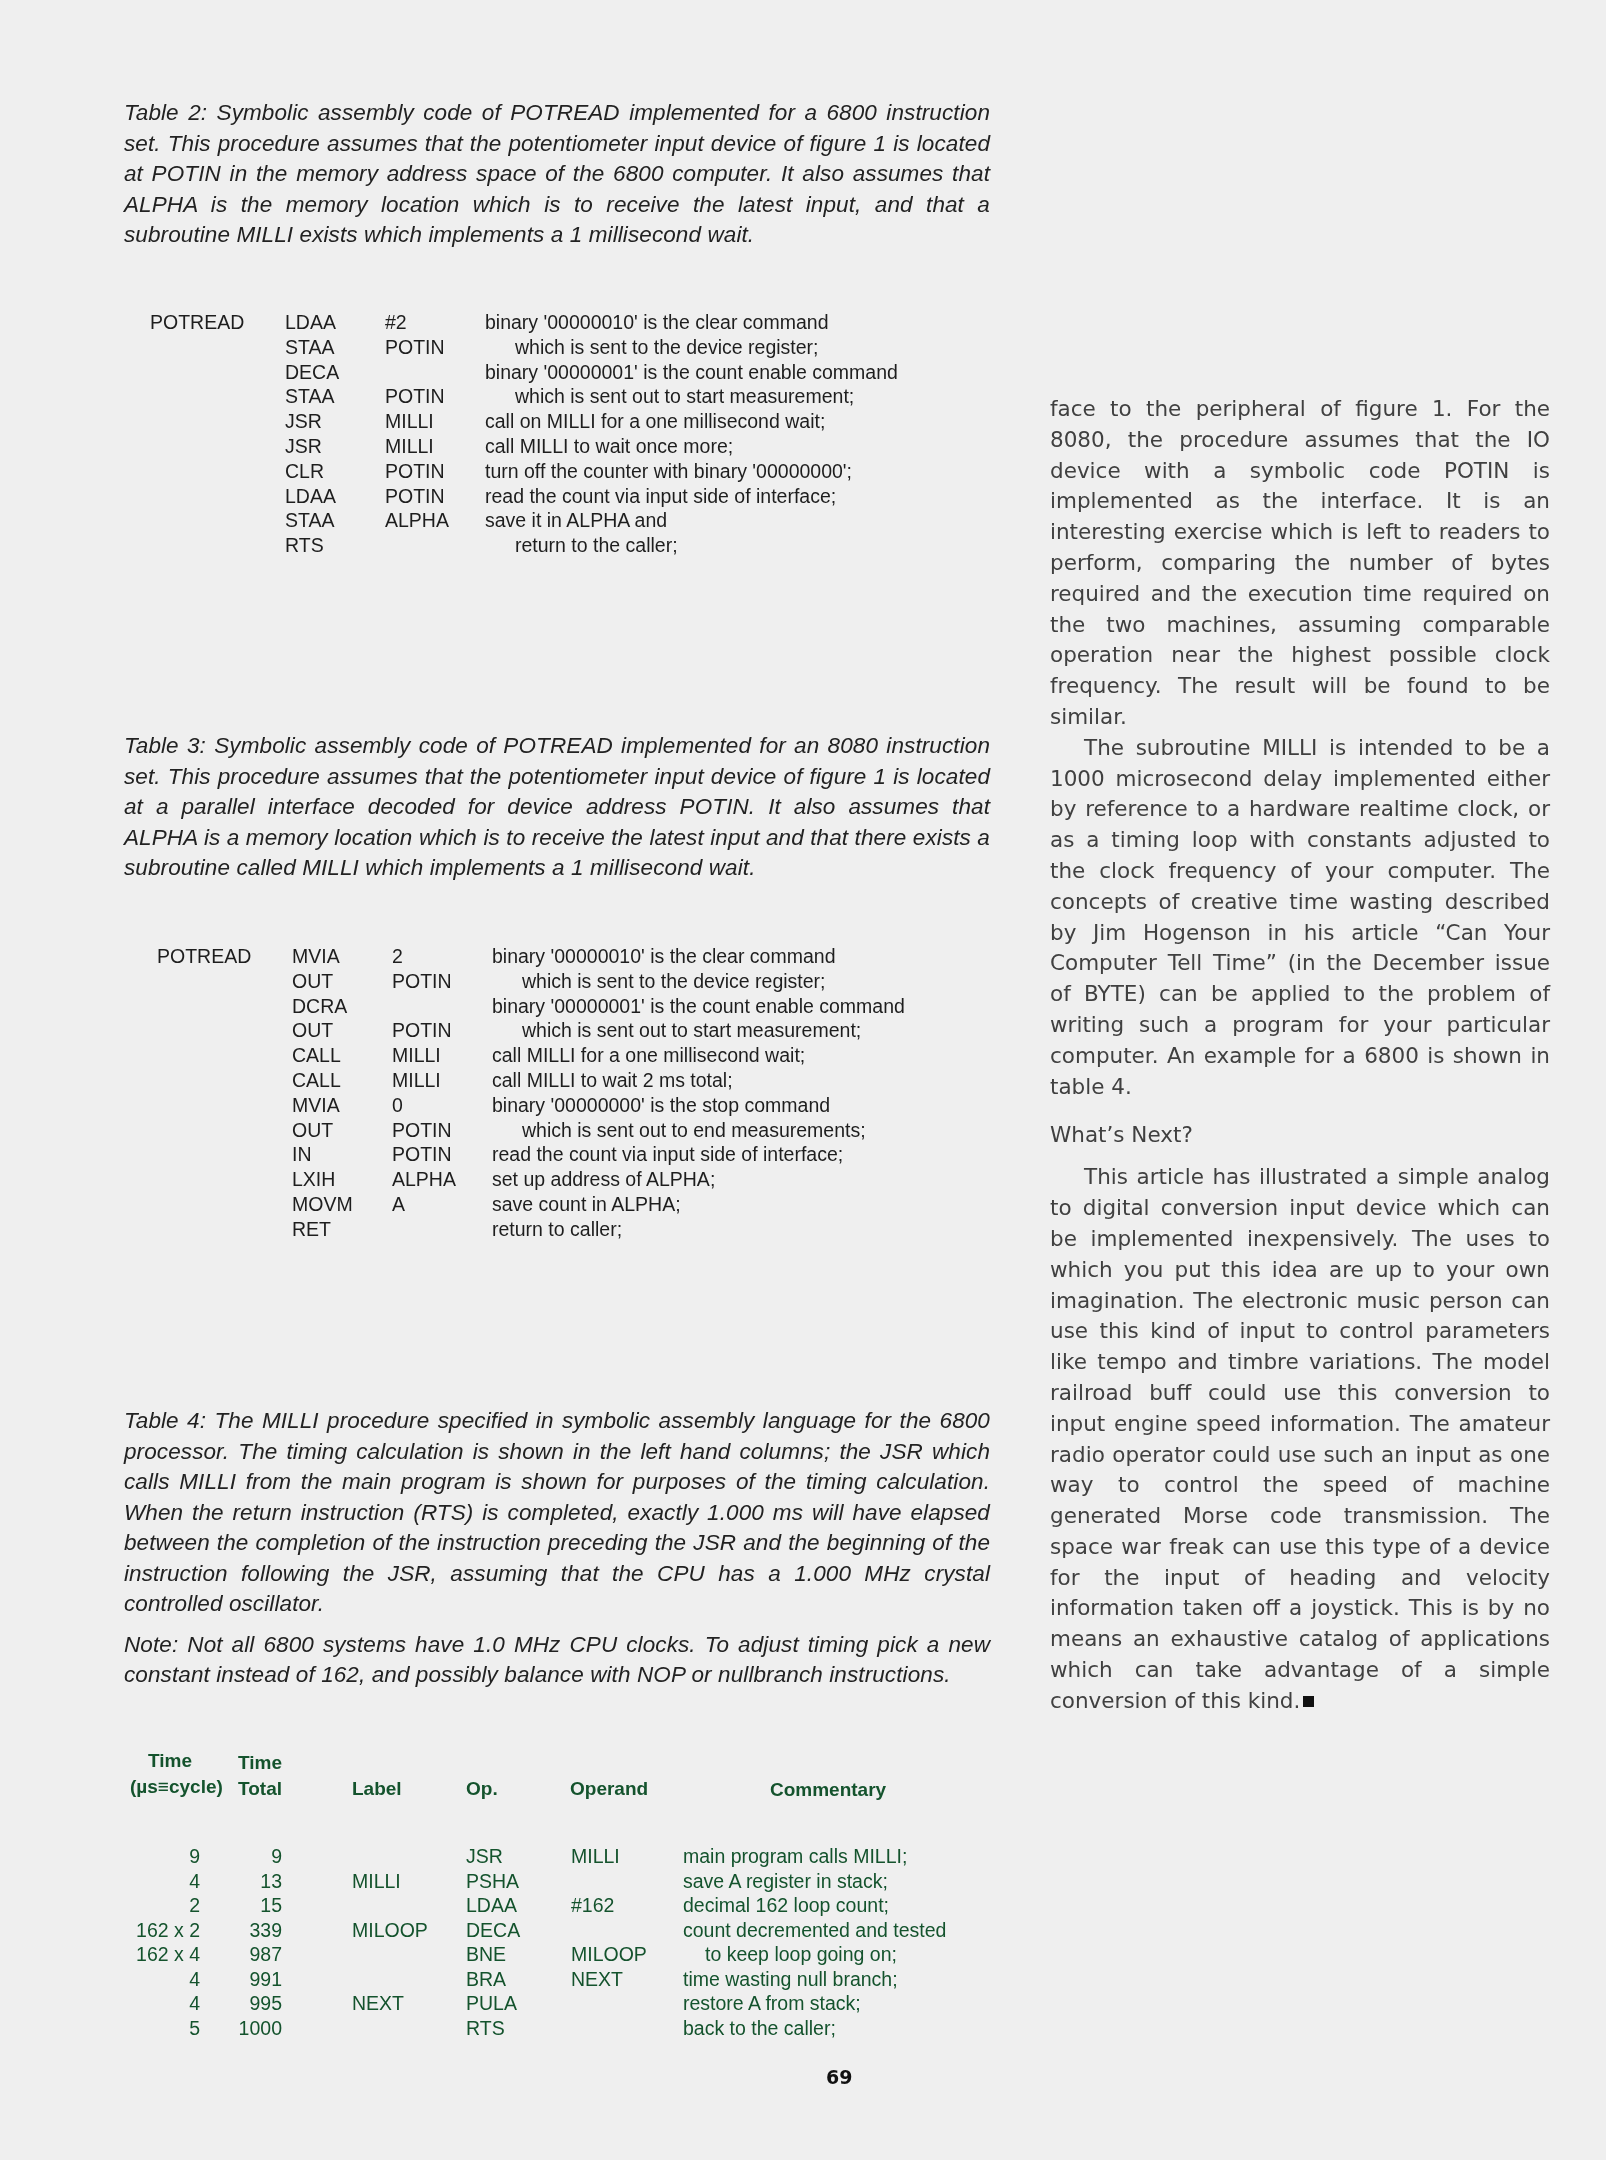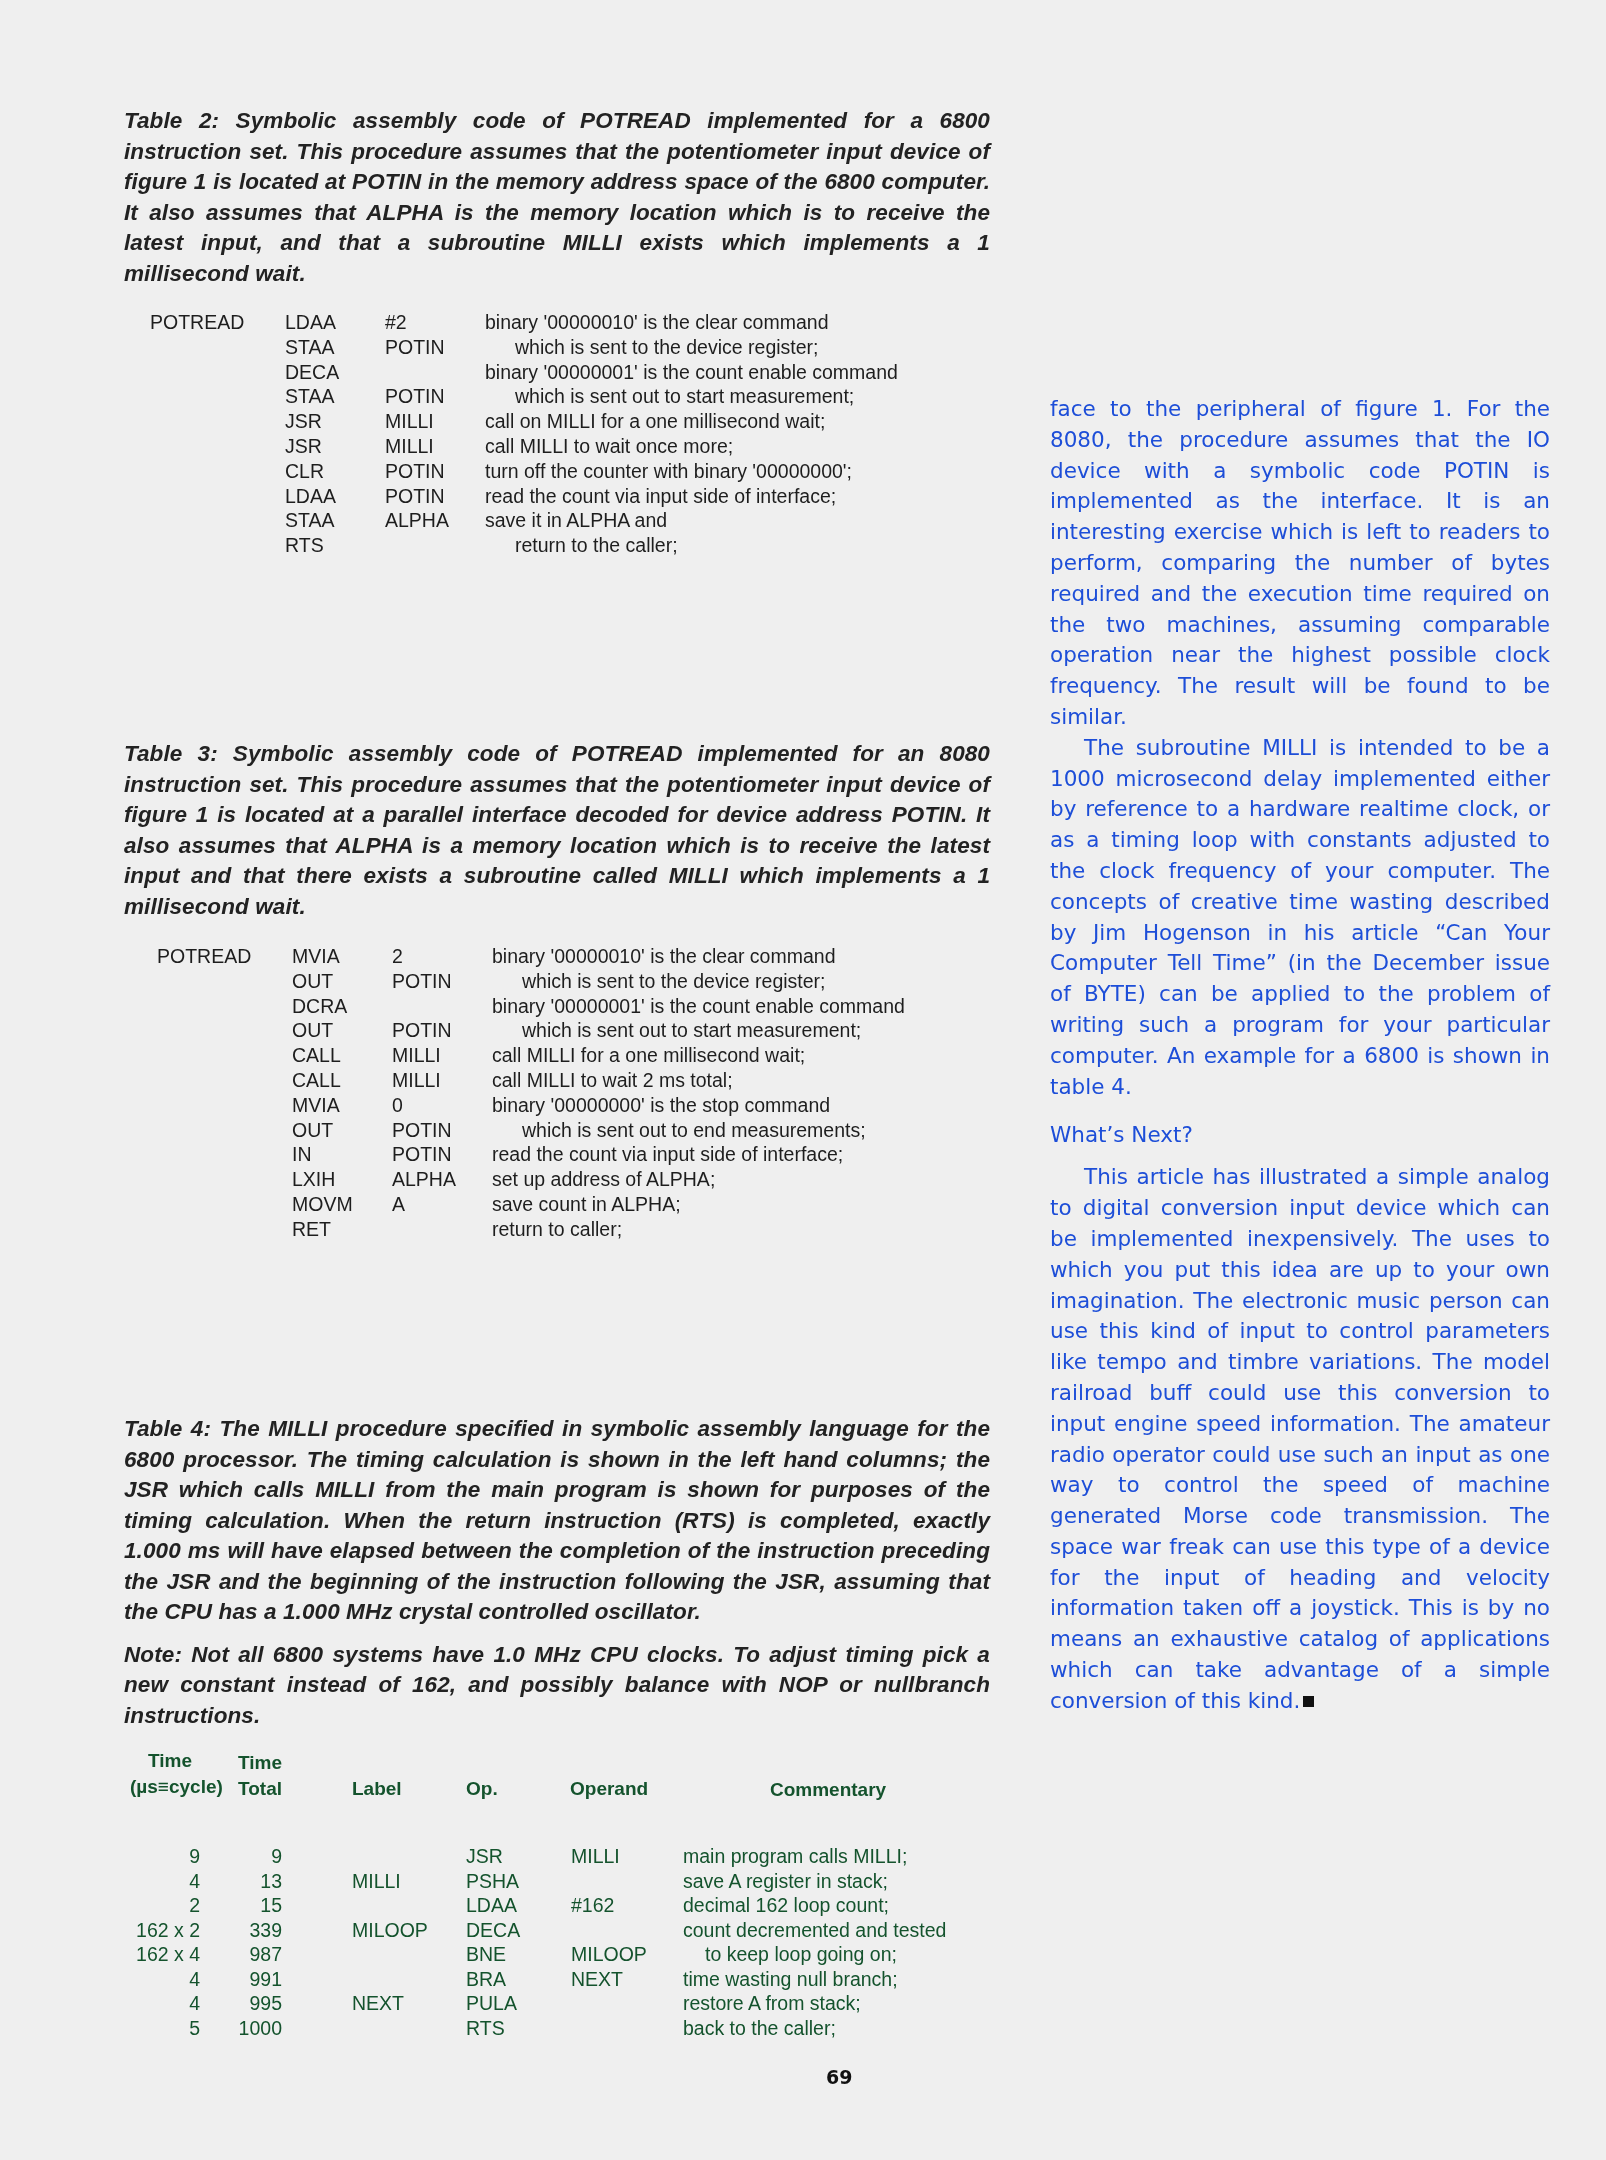--- a/index.html
+++ b/index.html
@@ -7,34 +7,34 @@
     width:1606px; height:2160px; position:relative; overflow:hidden;
     background:#efefef; color:#1a1a1a;
     font-family:"DejaVu Sans", sans-serif;
   }
   .caption {
     position:absolute; left:124px; width:866px;
     font-family:"Liberation Sans", sans-serif; font-style:italic;
     font-size:22.5px; line-height:30.5px; text-align:justify;
     letter-spacing:0.1px; color:#222;
   }
-  .caption p { margin:12px 0 10px 0;font-weight:bold; }
+  .caption p { margin:4px 0 10px 0; }
   .code {
     position:absolute; font-family:"Liberation Sans", sans-serif;
     font-size:19.5px; line-height:24.8px; color:#1e1e1e;
   }
   .code .row { position:relative; height:24.8px; white-space:nowrap; }
   .code .row span { position:absolute; top:0; }
   .t2 .lbl { left:0; } .t2 .op { left:135px; } .t2 .arg { left:235px; } .t2 .cm { left:335px; }
   .t3 .lbl { left:0; } .t3 .op { left:135px; } .t3 .arg { left:235px; } .t3 .cm { left:335px; }
   .cm.ind { padding-left:30px; }
   .article {
     position:absolute; left:1050px; width:500px;
     font-family:"DejaVu Sans", sans-serif; font-size:21.5px; line-height:30.8px;
-    text-align:justify; color:#1d4ed8;
+    text-align:justify; color:#404040;
   }
   .article p { margin:0; }
   .article p.indent { text-indent:34px; }
   .article h3 {
     margin:0; font-size:21.5px; font-weight:normal; line-height:30px;
     font-family:"DejaVu Sans", sans-serif;
   }
   .t4 { position:absolute; left:130px; top:1748px; width:870px;
         font-family:"Liberation Sans", sans-serif; color:#14532d; }
   .t4 .hdr { position:relative; height:80px; font-weight:bold; font-size:19px; line-height:26px; }

